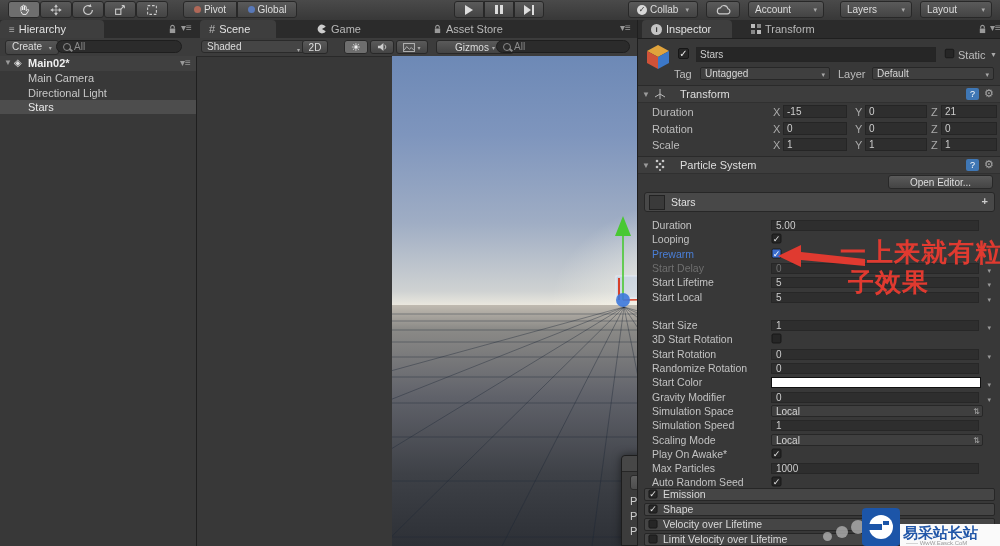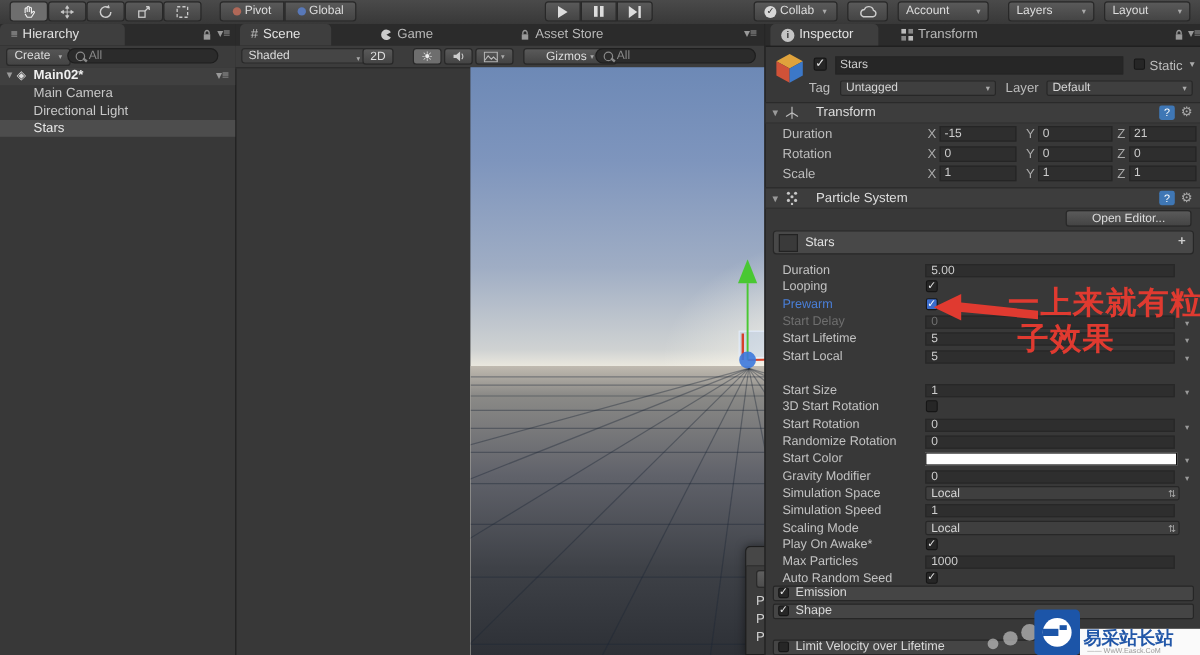--- a/index.html
+++ b/index.html
@@ -505,20 +505,24 @@
       </div>
     <div class="abs" id="psmods" style="left:0;top:0;width:363px;height:526px;pointer-events:none">
         <div class="abs modbar" style="top: 468px; pointer-events: auto;">
           <span class="cb">✓</span>
           <span class="ml">Emission</span>
         </div>
         <div class="abs modbar" style="top: 483px; pointer-events: auto;">
           <span class="cb">✓</span>
           <span class="ml">Shape</span>
         </div>
+        <div class="abs modbar" style="top: 498px; pointer-events: auto;">
+          <span class="cb"></span>
+          <span class="ml">Velocity over Lifetime</span>
+        </div>
         <div class="abs modbar" style="top: 513px; pointer-events: auto;">
           <span class="cb"></span>
           <span class="ml">Limit Velocity over Lifetime</span>
         </div>
       </div>
   </div>
 
   <svg class="abs" style="left:775px;top:244px" width="92" height="28">
     <polygon points="3,12 26,1 26,8 90,15 90,22 26,16 26,23" fill="#e03a30"></polygon>
   </svg>

